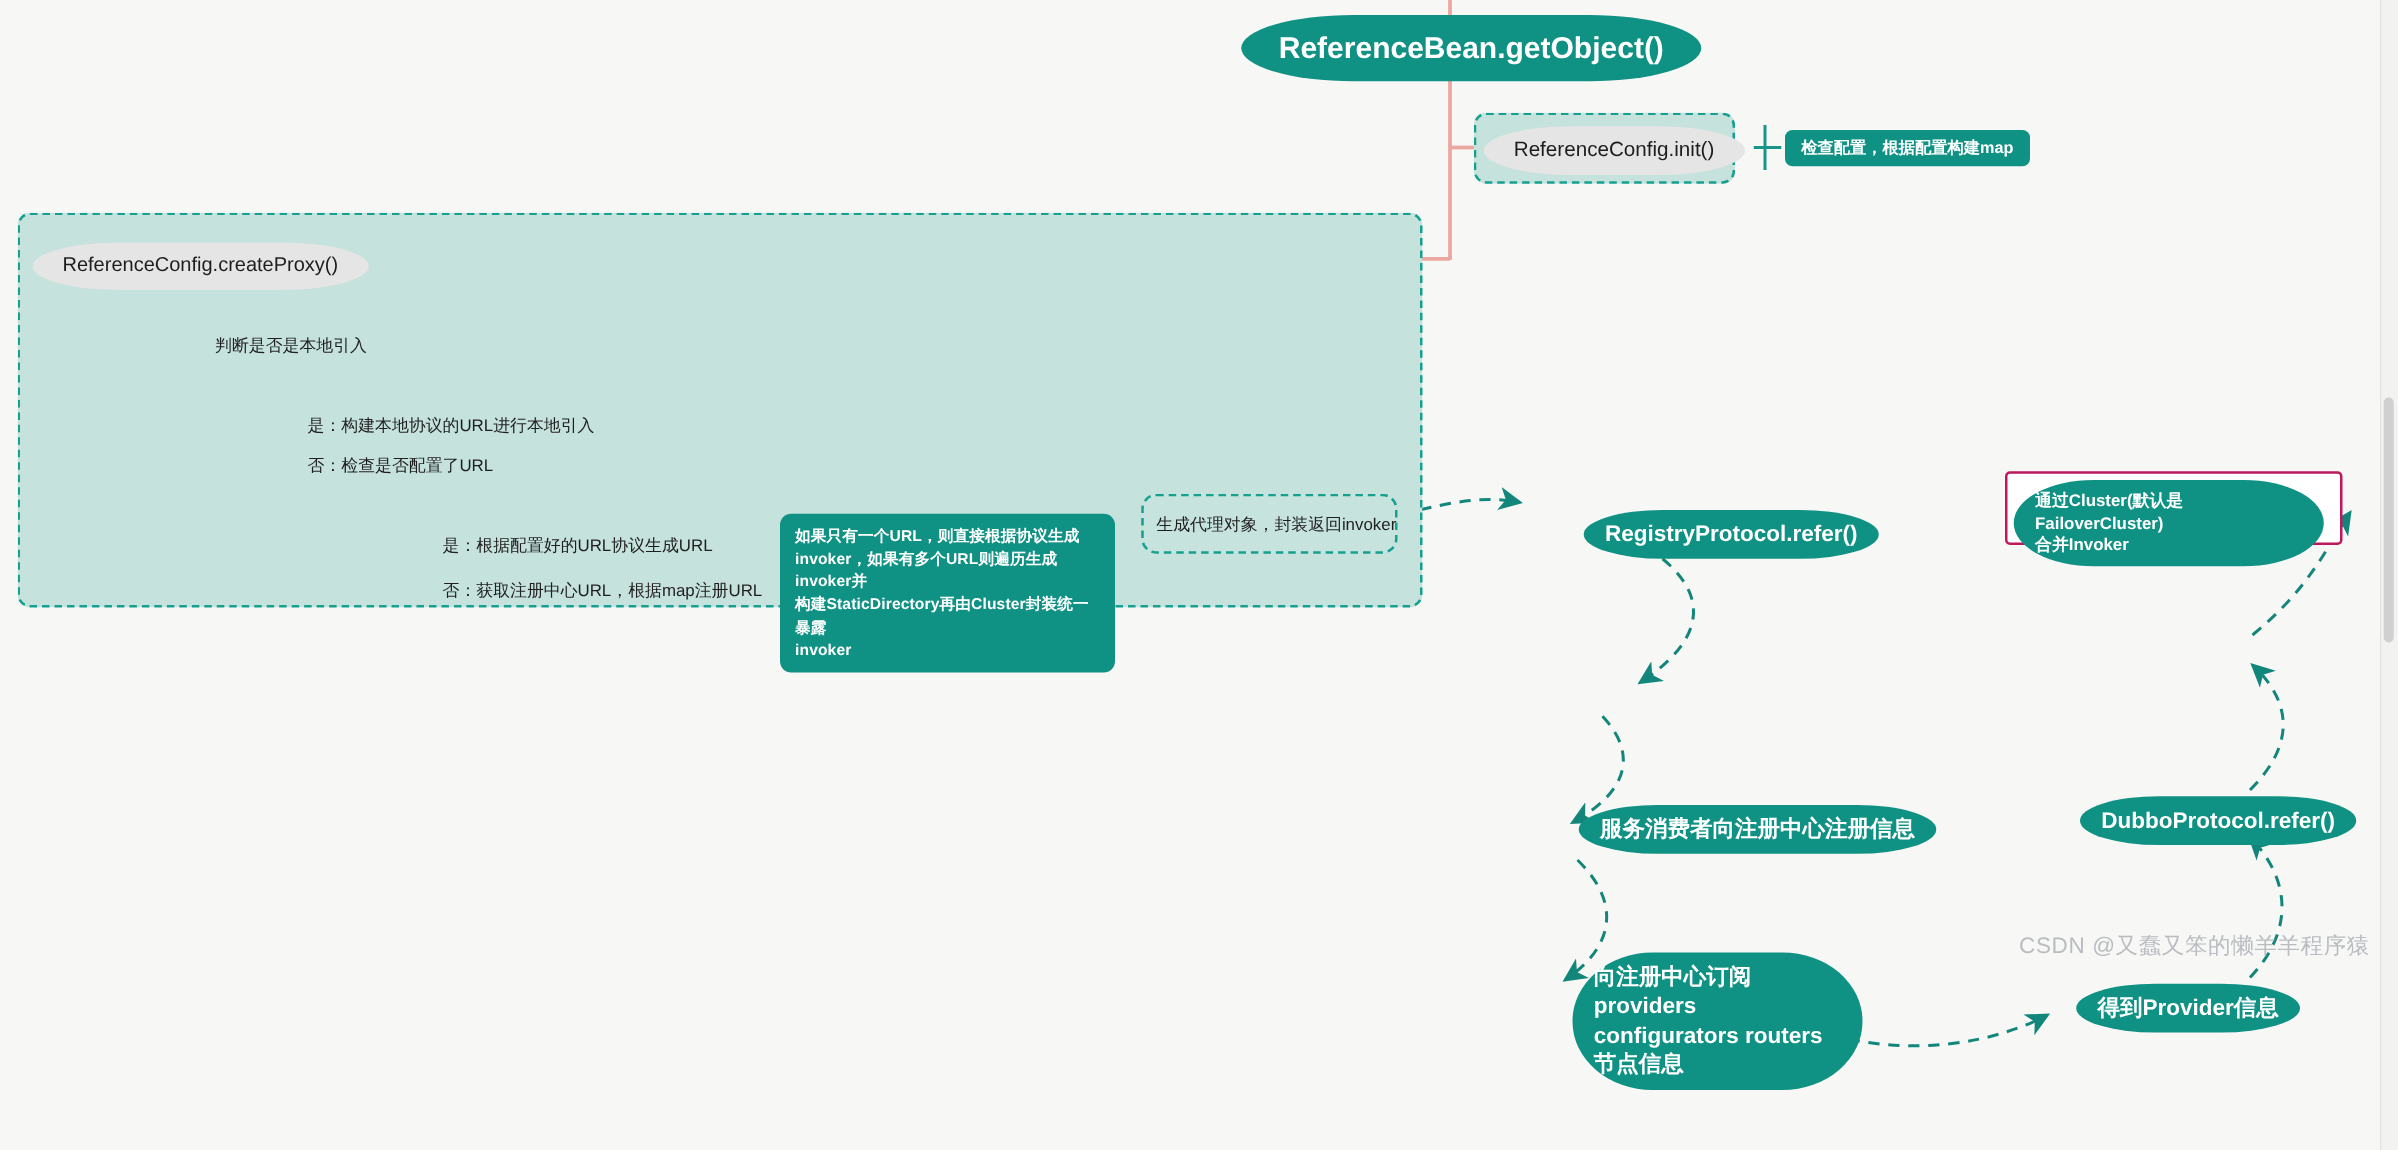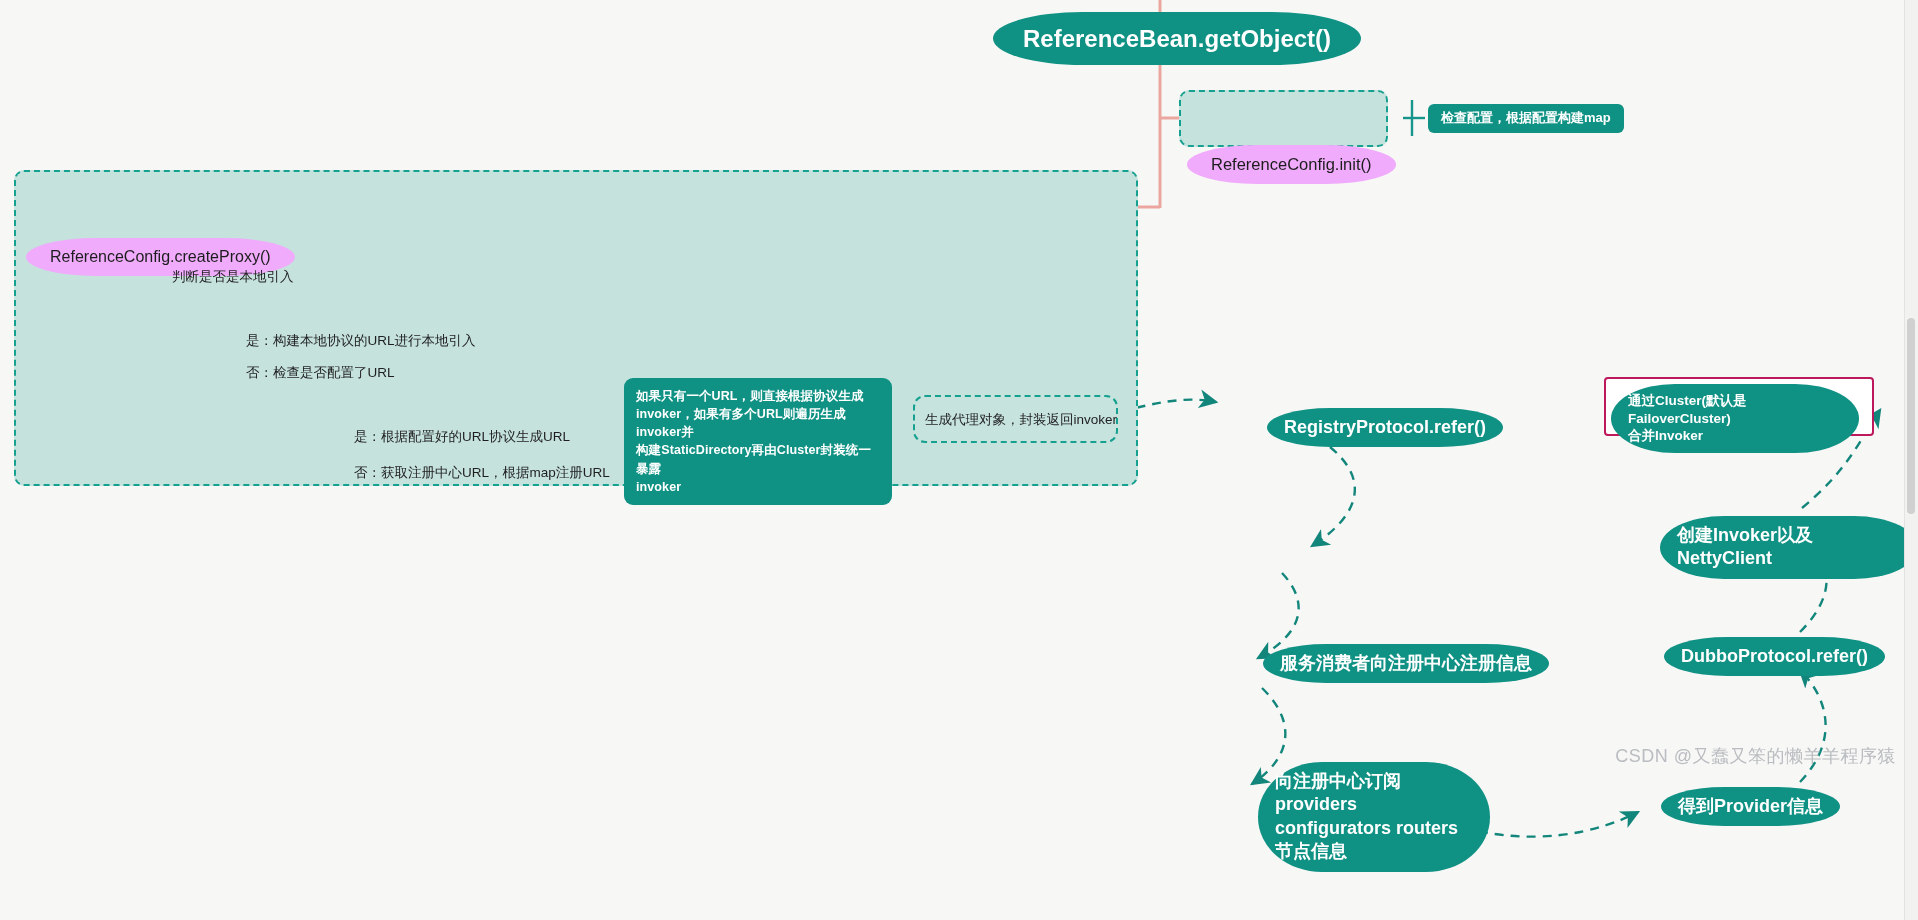--- a/index.html
+++ b/index.html
@@ -58,20 +58,21 @@
     padding: 8px 17px;
     margin-left: 44px;
   }
   .pill.note {
     font-size: 12.5px;
     font-weight: bold;
     border-radius: 9px;
     padding: 9px 12px;
     line-height: 1.45;
     letter-spacing: .1px;
+    margin-top: 33px;
   }
   .pill.tag {
     font-size: 13px;
     border-radius: 6px;
     padding: 6px 13px;
     font-weight: bold;
   }
   .sel-wrap {
     position: absolute;
     border: 2px solid #be185d;
@@ -79,27 +80,26 @@
     border-radius: 4px;
     box-sizing: border-box;
   }
   .sel-wrap .pill {
     position: static;
     margin: 5px;
   }
 
   
   .capsule {
-    background: #f0abfc;
+    background: #e5e5e5;
     color: #1d1d1d;
     font-size: 16.5px;
     border-radius: 70px / 50%;
     padding: 9px 24px;
     line-height: 1.25;
-    margin-top: 44px;
   }
 
   
   .group {
     position: absolute;
     border: 2px dashed #15a08f;
     background: #c5e2dd;
     border-radius: 10px;
     box-sizing: border-box;
   }
@@ -239,21 +239,20 @@
   <div class="node pill small" style="left:1219px; top:644px;">服务消费者向注册中心注册信息</div>
 
   <div class="node pill small" style="left:1214px; top:762px; width:232px; align-items:flex-start;">向注册中心订阅providers
 configurators routers节点信息</div>
 
   <div class="sel-wrap" style="left:1604px; top:377px; width:270px; height:59px;">
     <div class="node pill small" style="position:static; width:248px; align-items:flex-start; font-size:13.5px;">通过Cluster(默认是FailoverCluster)
 合并Invoker</div>
   </div>
 
-  <div class="node pill small" style="left:1616px; top:516px;">创建Invoker以及NettyClient</div>
 
   <div class="node pill small" style="left:1620px; top:637px;">DubboProtocol.refer()</div>
 
   <div class="node pill small" style="left:1617px; top:787px;">得到Provider信息</div>
 
   <div class="watermark">CSDN @又蠢又笨的懒羊羊程序猿</div>
 
   <div class="scroll-track">
     <div class="scroll-thumb"></div>
   </div>

